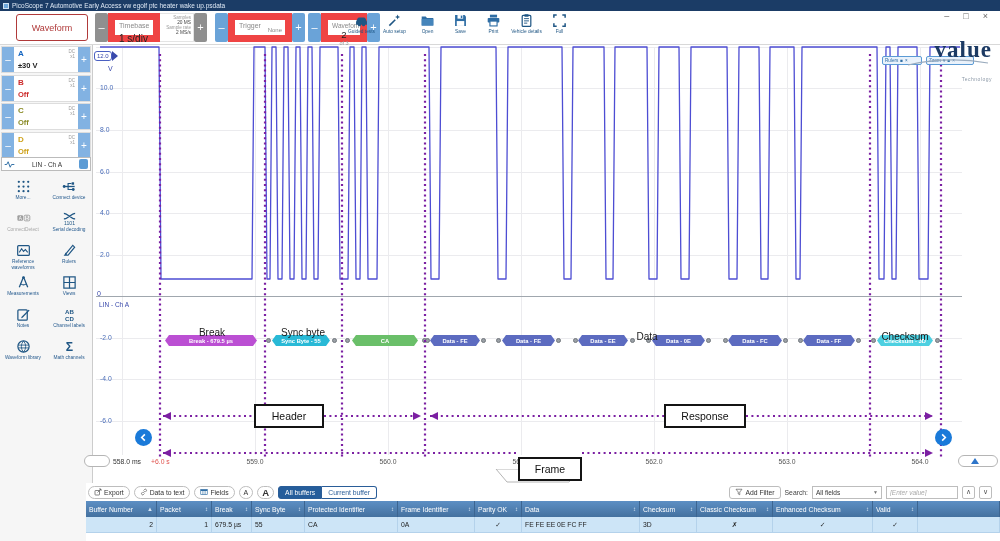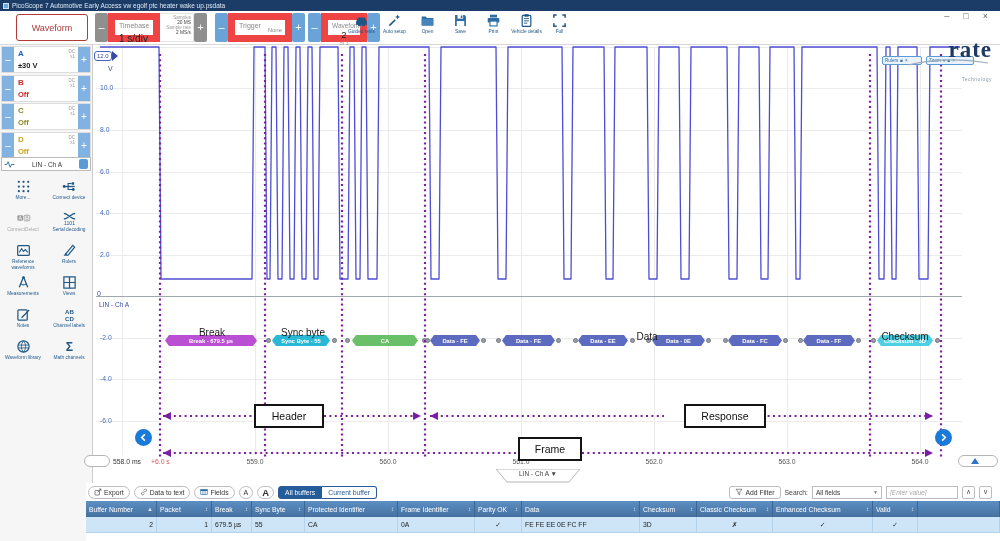--- a/index.html
+++ b/index.html
@@ -220,21 +220,21 @@
       </div>
 
     <div class="win-controls">
       <span>–</span>
       <span>□</span>
       <span>×</span>
     </div>
   </div>
 
   <div class="logo">
-    <span class="brand">rate</span>
+    <span class="brand">value</span>
     <svg class="swoosh" width="84" height="8" viewBox="0 0 84 8">
         <path d="M2 6 Q42 -3 82 4" stroke="#9aabbd" stroke-width="1.2" fill="none"></path>
       </svg>
     <span class="sub">Technology</span>
   </div>
 
   <div class="sidebar">
     <div id="channels">
         <div class="ch-card" style="top: 1px;">
           <span class="ch-step" style="left:0">–</span>
@@ -486,22 +486,22 @@
       <polygon points="163,453 171,449 171,457" fill="#7b1fa2"></polygon>
       <polygon points="933,453 925,449 925,457" fill="#7b1fa2"></polygon>
     </svg>
 
   <div class="anno" style="left:172px;top:327px;width:80px">Break</div>
   <div class="anno" style="left:263px;top:327px;width:80px">Sync byte</div>
   <div class="anno" style="left:607px;top:331px;width:80px">Data</div>
   <div class="anno" style="left:865px;top:331px;width:80px">Checksum</div>
 
   <div class="anno-box" style="left:254px;top:404px;width:70px;height:24px">Header</div>
-  <div class="anno-box" style="left:684px;top:404px;width:82px;height:24px">Response</div>
-  <div class="anno-box" style="left:518px;top:437px;width:64px;height:24px">Frame</div>
+  <div class="anno-box" style="left:664px;top:404px;width:82px;height:24px">Response</div>
+  <div class="anno-box" style="left:518px;top:457px;width:64px;height:24px">Frame</div>
 
   <div id="float-tags">
       <div class="float-tag" style="left: 882px; top: 56px; width: 40px;">
         <span>Rulers</span>
         <span style="margin-left:auto0">■</span>
         <span style="margin-left:auto0">×</span>
       </div>
       <div class="float-tag" style="left: 926px; top: 56px; width: 48px;">
         <span>Zoom</span>
         <span style="margin-left:auto0">♥</span>

